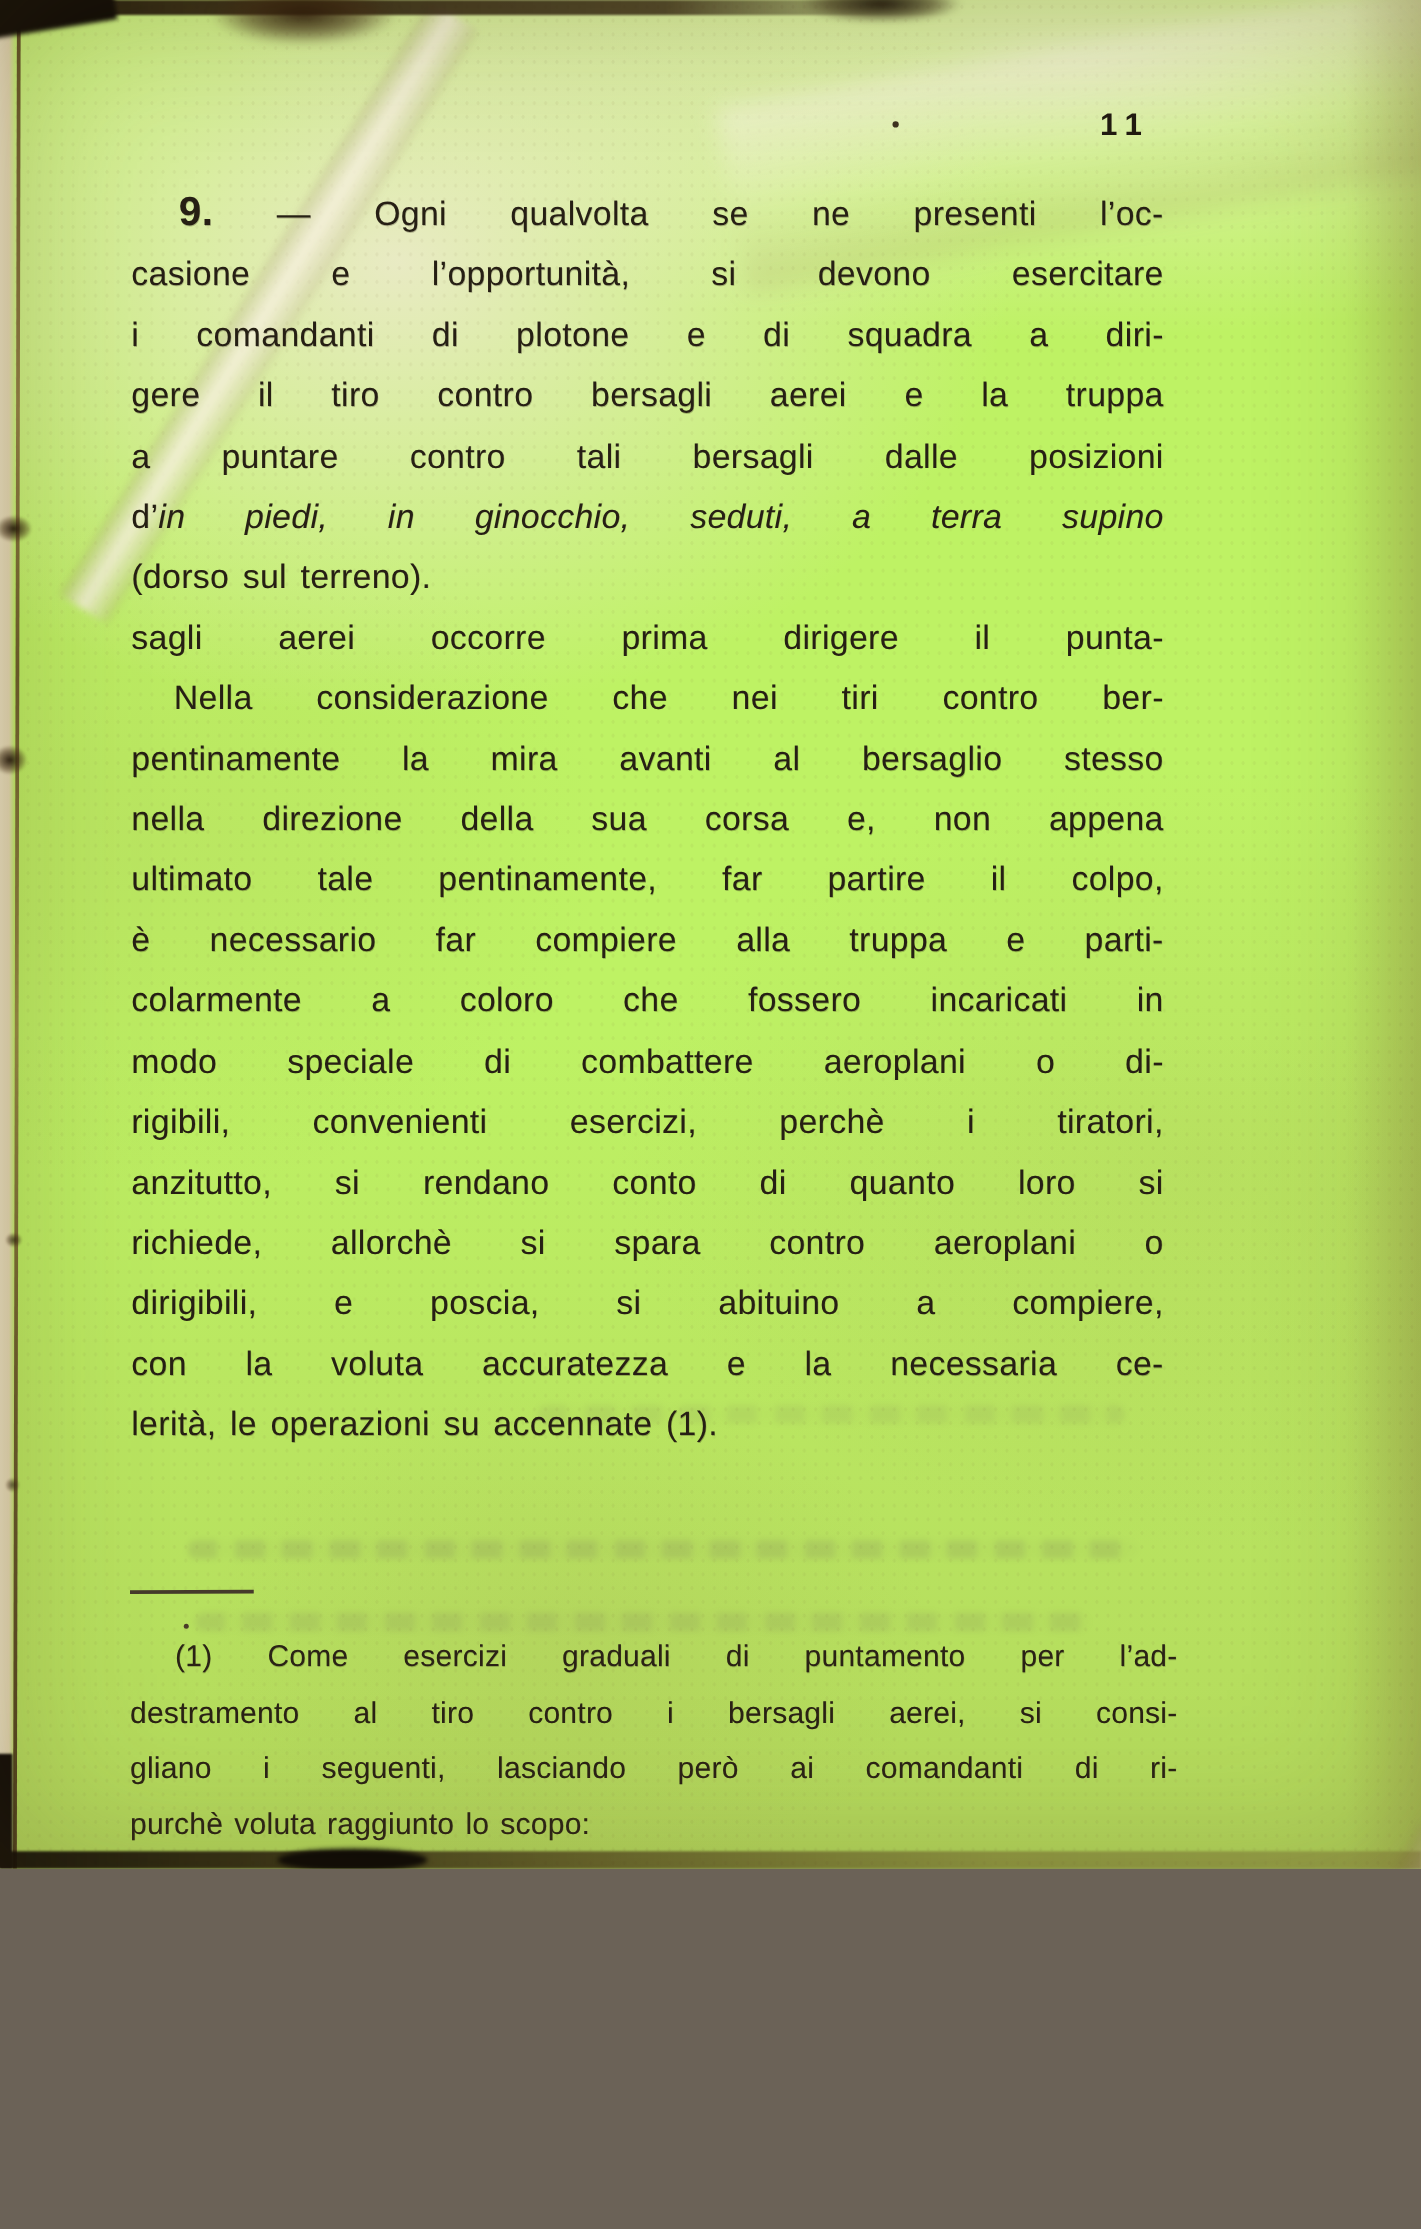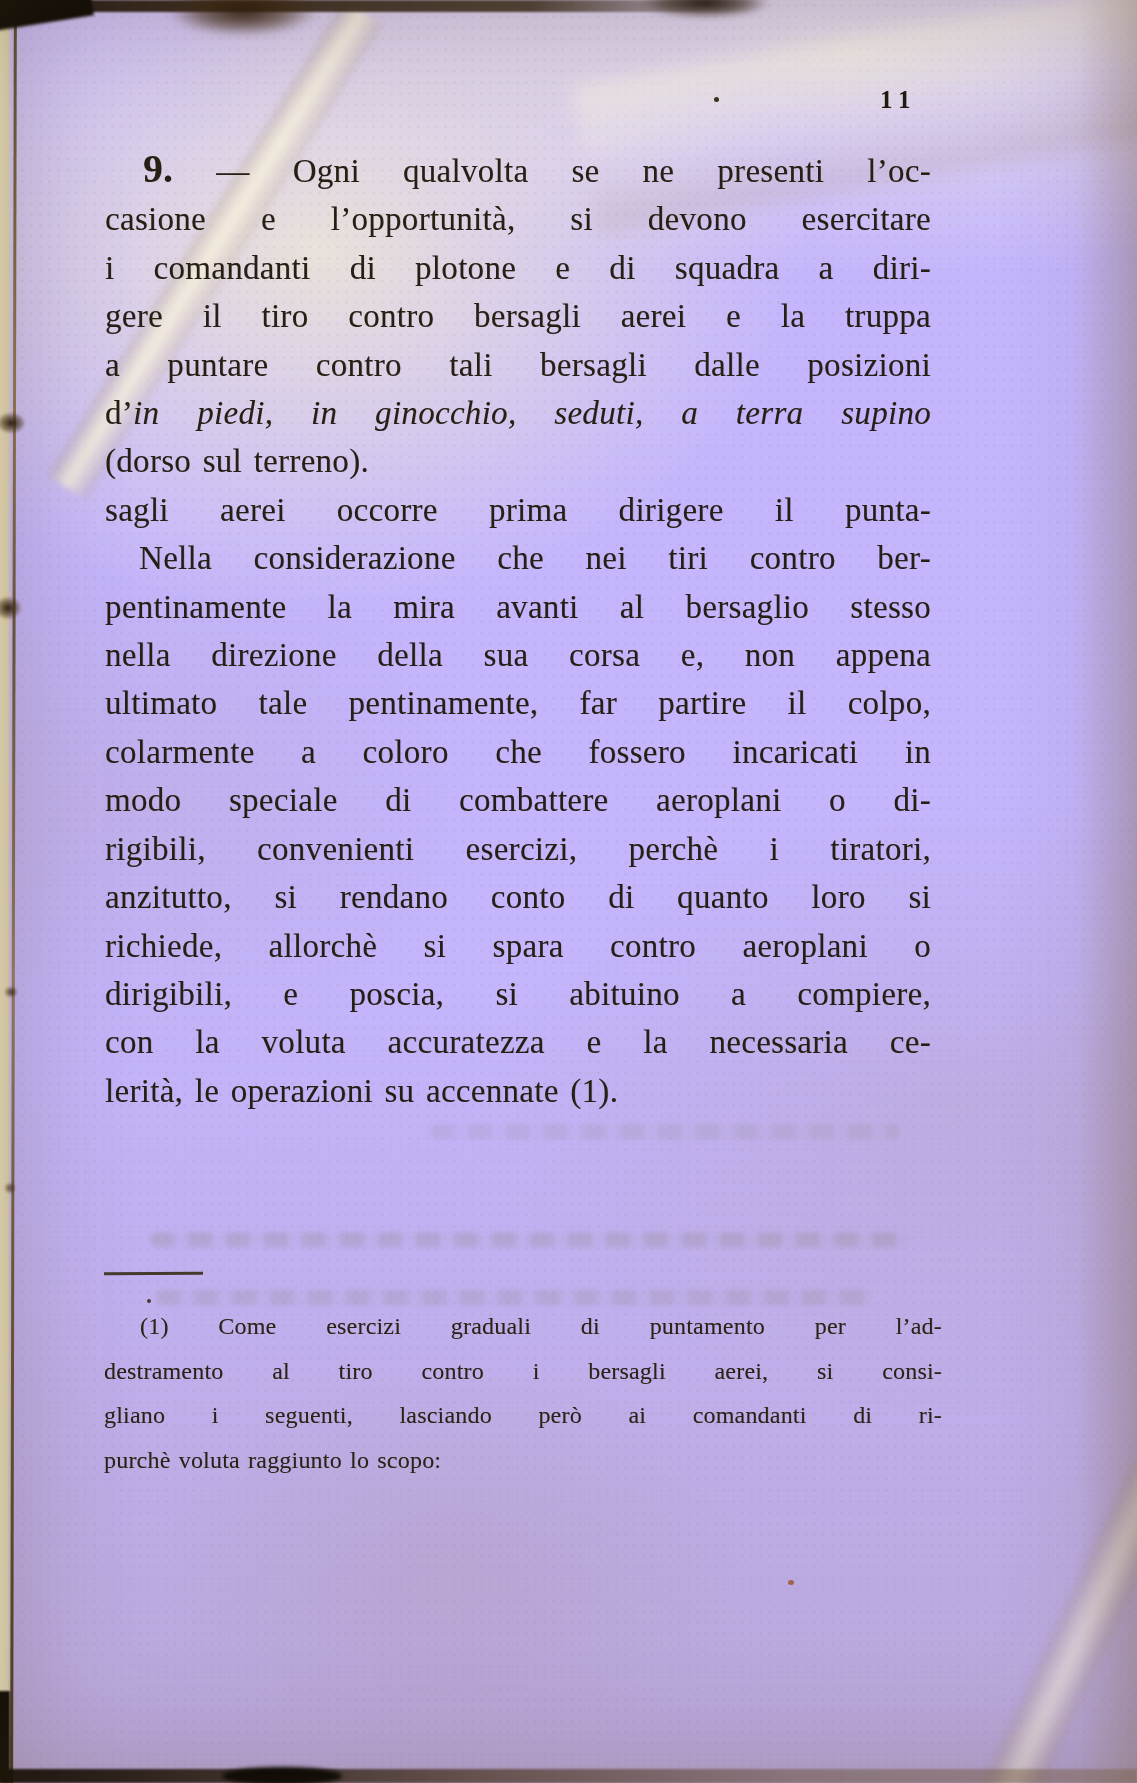--- a/index.html
+++ b/index.html
@@ -1,19 +1,19 @@
 <!DOCTYPE html>
 <html><head>
 <meta charset="utf-8">
 <style>
   html,body{margin:0;padding:0;background:#6b6257;}
   .stage{
-    position:relative;width:1137px;height:1783px;overflow:hidden;
-    background:#c4b5fd;
-    font-family:Liberation Serif, serif;
+    position:relative;width:1137px;height:1495px;overflow:hidden;
+    background:#bef264;
+    font-family:Liberation Sans, sans-serif;
   }
   
   .mottle{
     position:absolute;inset:0;pointer-events:none;
     background:
       radial-gradient(700px 520px at 28% 14%, rgba(240,233,212,.85), rgba(240,233,212,0) 70%),
       radial-gradient(900px 300px at 75% 3%, rgba(244,238,220,.65), rgba(244,238,220,0) 75%),
       radial-gradient(500px 400px at 12% 45%, rgba(150,122,75,.10), rgba(150,122,75,0) 70%),
       radial-gradient(640px 420px at 85% 62%, rgba(148,120,72,.12), rgba(148,120,72,0) 75%),
       radial-gradient(420px 300px at 40% 88%, rgba(150,125,80,.10), rgba(150,125,80,0) 70%),
@@ -105,21 +105,21 @@
   .bleed.b1{left:430px;top:1124px;width:470px;opacity:.25;}
   .bleed.b2{left:150px;top:1232px;width:760px;}
   .bleed.b3{left:156px;top:1290px;width:716px;opacity:.33;}
   
   .pagenum{
     position:absolute;left:880px;top:86px;
     font-size:25px;font-weight:bold;letter-spacing:7px;color:#201a11;
   }
   .maintext{
     position:absolute;left:105px;top:147px;width:826px;
-    font-size:33px;line-height:48.4px;color:#261f14;
+    font-size:27px;line-height:48.4px;color:#261f14;
     letter-spacing:.3px;word-spacing:3px;
     text-shadow:.4px .4px 0 rgba(40,30,18,.28);
   }
   .footnote{
     position:absolute;left:104px;top:1304px;width:838px;
     font-size:24px;line-height:44.6px;color:#2a2215;
     letter-spacing:.2px;word-spacing:2px;
     text-shadow:.3px .3px 0 rgba(40,30,18,.25);
   }
   .line{text-align:justify;text-align-last:justify;}
@@ -156,20 +156,21 @@
       <div class="line"><span>i comandanti di plotone e di squadra a diri-</span></div>
       <div class="line"><span>gere il tiro contro bersagli aerei e la truppa</span></div>
       <div class="line"><span>a puntare contro tali bersagli dalle posizioni</span></div>
       <div class="line"><span>d’</span><span class="i">in piedi, in ginocchio, seduti, a terra supino</span></div>
       <div class="line last"><span>(dorso sul terreno).</span></div>
       <div class="line"><span>sagli aerei occorre prima dirigere il punta-</span></div>
       <div class="line" style="padding-left: 34px;"><span>Nella considerazione che nei tiri contro ber-</span></div>
       <div class="line"><span>pentinamente la mira avanti al bersaglio stesso</span></div>
       <div class="line"><span>nella direzione della sua corsa e, non appena</span></div>
       <div class="line"><span>ultimato tale pentinamente, far partire il colpo,</span></div>
+      <div class="line"><span>è necessario far compiere alla truppa e parti-</span></div>
       <div class="line"><span>colarmente a coloro che fossero incaricati in</span></div>
       <div class="line"><span>modo speciale di combattere aeroplani o di-</span></div>
       <div class="line"><span>rigibili, convenienti esercizi, perchè i tiratori,</span></div>
       <div class="line"><span>anzitutto, si rendano conto di quanto loro si</span></div>
       <div class="line"><span>richiede, allorchè si spara contro aeroplani o</span></div>
       <div class="line"><span>dirigibili, e poscia, si abituino a compiere,</span></div>
       <div class="line"><span>con la voluta accuratezza e la necessaria ce-</span></div>
       <div class="line last"><span>lerità, le operazioni su accennate (1).</span></div>
     </div>
 

